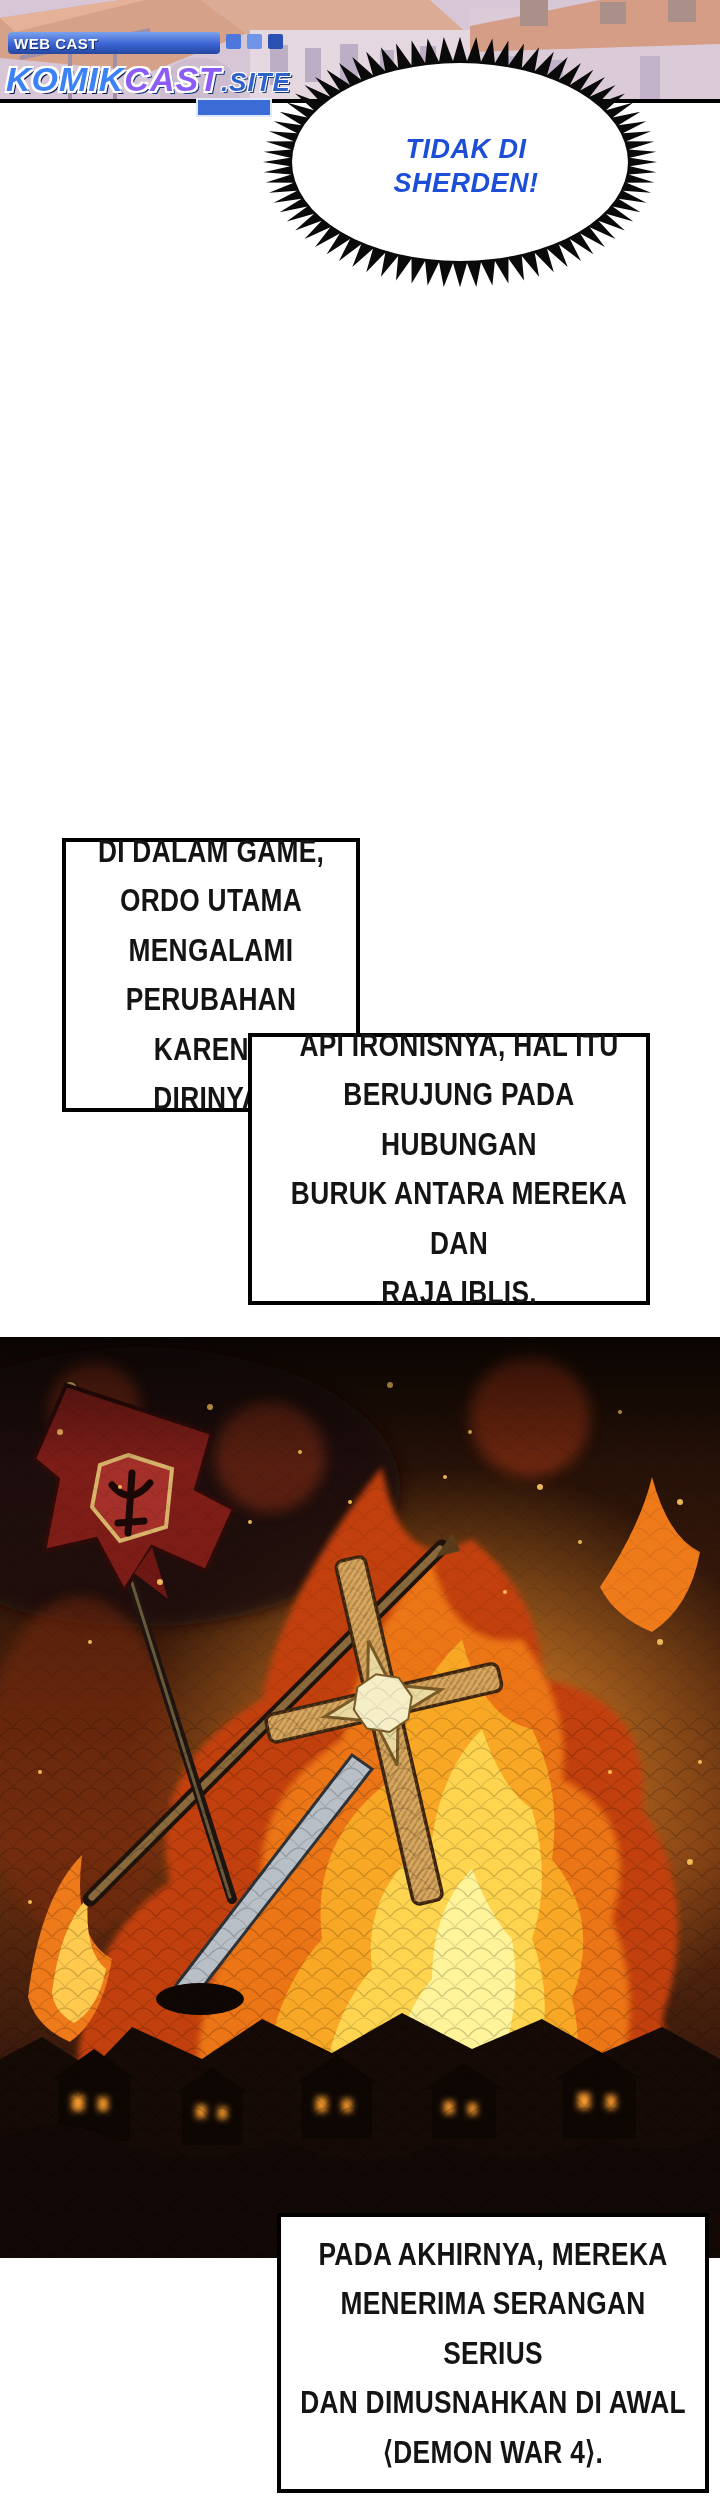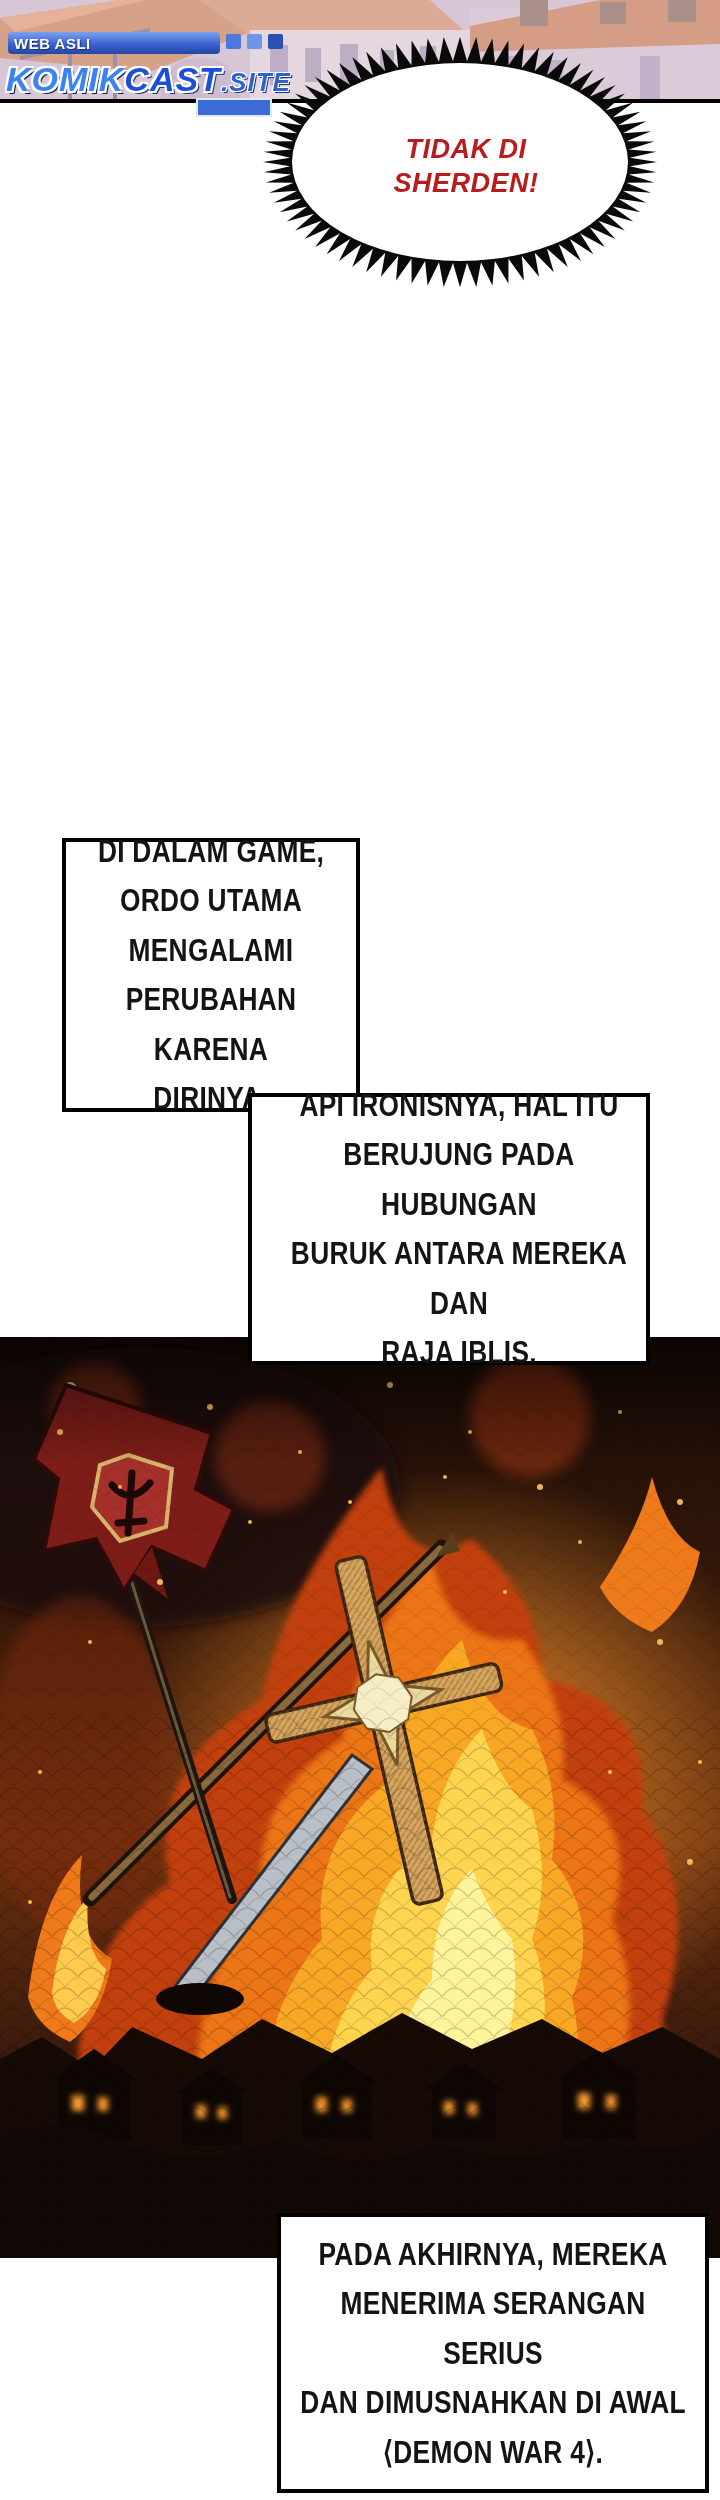--- a/index.html
+++ b/index.html
@@ -26,47 +26,47 @@
   .wm-sq.s3{left:268px;background:#2b50b4;}
   .wm-logo{
     position:absolute;left:6px;top:36px;font-style:italic;font-weight:bold;
     font-size:34px;letter-spacing:1px;white-space:nowrap;
   }
   .wm-logo .b1{
     color:#3b82f6;
     text-shadow:-2px -2px 0 #fff,2px -2px 0 #fff,-2px 2px 0 #fff,2px 2px 0 #fff,3px 3px 0 #0a1a50;
   }
   .wm-logo .b2{
-    color:#1d4ed8;
+    color:#8b5cf6;
     text-shadow:-2px -2px 0 #fff,2px -2px 0 #fff,-2px 2px 0 #fff,2px 2px 0 #fff,3px 3px 0 #123a7a;
   }
   .wm-logo .b3{
     font-size:26px;color:#2f62cc;
     text-shadow:-1px -1px 0 #fff,1px -1px 0 #fff,-1px 1px 0 #fff,1px 1px 0 #fff,2px 2px 0 #123a7a;
   }
   .wm-underbar{position:absolute;left:196px;top:74px;width:72px;height:15px;background:#3b6cd6;border:2px solid #dfe9fb;}
   
   .burst{position:absolute;left:262px;top:32px;width:408px;height:262px;z-index:4;}
   .burst svg{position:absolute;left:0;top:0;}
   .burst-text{
     position:absolute;inset:0;display:flex;flex-direction:column;align-items:center;justify-content:center;
-    text-align:center;font-style:italic;font-weight:bold;font-size:27px;line-height:34px;color:#b91c1c;
+    text-align:center;font-style:italic;font-weight:bold;font-size:27px;line-height:34px;color:#1d4ed8;
     letter-spacing:0.5px;padding-top:6px;
   }
   
   .caption{
     position:absolute;background:#ffffff;border:4px solid #000;box-sizing:border-box;z-index:5;
     display:flex;align-items:center;justify-content:center;text-align:center;
   }
   .cap-inner{
     font-weight:bold;font-size:28px;line-height:45px;color:#141414;letter-spacing:0.3px;
     transform:scale(0.94,1.1);width:100%;
   }
   #caption-1{left:62px;top:838px;width:298px;height:274px;}
-  #caption-2{left:248px;top:1093px;width:402px;height:272px;padding-left:20px;}
+  #caption-2{left:248px;top:1033px;width:402px;height:272px;padding-left:20px;}
   #caption-3{left:277px;top:2213px;width:432px;height:280px;}
   
   .fire-panel{position:absolute;left:0;top:1337px;width:720px;height:921px;z-index:2;background:#1a0c06;}
 </style>
 </head>
 <body>
 
 <div id="page">
 
   <div class="top-strip">
@@ -93,21 +93,21 @@
       <line x1="20" y1="58" x2="150" y2="30" stroke="#6a5a80" stroke-width="4"></line>
       <line x1="70" y1="42" x2="70" y2="103" stroke="#6a5a80" stroke-width="4"></line>
       <line x1="115" y1="36" x2="115" y2="103" stroke="#6a5a80" stroke-width="4"></line>
       <rect width="720" height="103" fill="#ecd9da" opacity="0.42"></rect>
       <rect y="99" width="720" height="4" fill="#000000"></rect>
     </svg>
   </div>
 
   <div class="watermark">
     <div class="wm-bar">
-      <span class="wm-label">WEB ASLI</span>
+      <span class="wm-label">WEB CAST</span>
     </div>
     <div class="wm-sq s1"></div>
     <div class="wm-sq s2"></div>
     <div class="wm-sq s3"></div>
     <div class="wm-logo">
       <span class="b1">KOMIK</span><span class="b2">CAST</span><span class="b3">.SITE</span>
     </div>
     <div class="wm-underbar"></div>
   </div>
 

